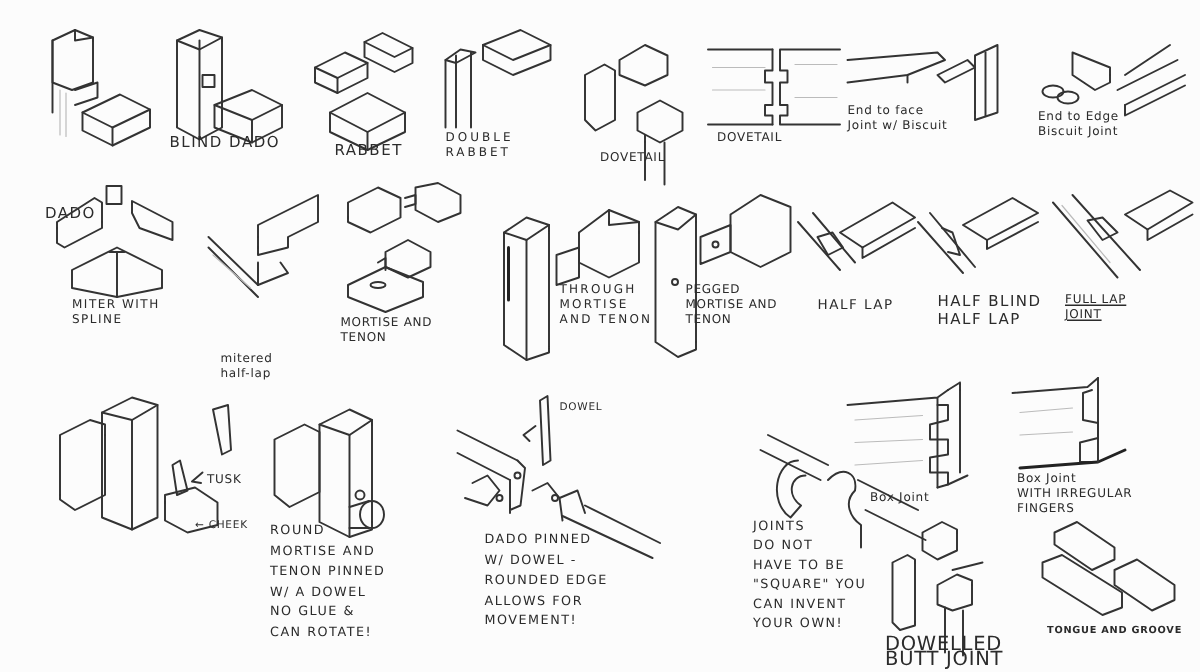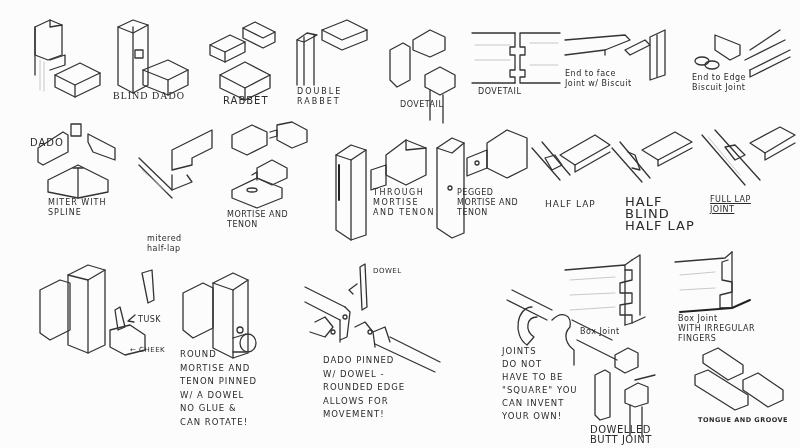--- a/index.html
+++ b/index.html
@@ -38,21 +38,21 @@
   <div class="joint" style="left:113px;top:15px;width:90px;height:100px;">
     <svg width="90" height="80">
       <path d="M5,12 L20,5 L35,10 L35,70 L20,78 L5,70 Z"></path>
         <path d="M20,12 L20,78"></path>
         <path d="M5,12 L20,18 L35,10"></path>
       <rect x="22" y="35" width="8" height="8"></rect>
       <path d="M30,55 L55,45 L75,55 L75,70 L55,80 L30,70 Z"></path>
         <path d="M30,55 L55,65 L75,55"></path>
         <path d="M55,65 L55,80"></path>
     </svg>
-    <div class="lbl" style="left:0;top:75px;font-family:Liberation Serif, serif;">BLIND DADO</div>
+    <div class="lbl" style="left:0;top:75px;">BLIND DADO</div>
   </div>
 
   <div class="joint" style="left:205px;top:20px;width:80px;height:95px;">
     <svg width="80" height="75">
       <path d="M5,25 L25,15 L40,22 L40,32 L20,42 L5,35 Z"></path>
         <path d="M5,25 L20,32 L40,22"></path>
         <path d="M20,32 L20,42"></path>
       <path d="M38,8 L50,2 L70,12 L70,22 L58,28 L38,18 Z"></path>
         <path d="M38,8 L58,18 L70,12"></path>
       <path d="M15,55 L40,42 L65,55 L65,68 L40,80 L15,68 Z"></path>
@@ -195,21 +195,21 @@
     <div class="lbl" style="left:15px;top:68px;font-size:9px;">HALF LAP</div>
   </div>
 
   <div class="joint" style="left:610px;top:130px;width:85px;height:95px;">
     <svg width="85" height="70">
       <path d="M2,18 L32,52 M10,12 L40,48"></path>
         <path d="M18,22 L25,25 L30,40 L22,38"></path>
       <path d="M32,20 L65,2 L82,12 L48,30 Z"></path>
         <path d="M48,30 L48,36 L82,18"></path>
     </svg>
-    <div class="lbl" style="left:15px;top:66px;font-size:13px;">HALF BLIND
+    <div class="lbl" style="left:15px;top:66px;font-size:10px;">HALF BLIND
 HALF LAP</div>
   </div>
 
   <div class="joint" style="left:700px;top:125px;width:95px;height:90px;">
     <svg width="95" height="80">
       <path d="M2,10 L45,60 M15,5 L60,55"></path>
         <path d="M25,22 L35,20 L45,30 L35,35 Z"></path>
       <path d="M50,18 L80,2 L95,10 L65,28 Z"></path>
         <path d="M65,28 L65,35 L95,18"></path>
       <path class="shade" d="M8,12 L40,50"></path>
@@ -310,21 +310,21 @@
 FINGERS</div>
   </div>
 
   <div class="joint" style="left:590px;top:345px;width:100px;height:100px;">
     <svg width="100" height="75">
       <path d="M25,10 L38,3 L48,8 L48,22 L35,28 L25,22 Z"></path>
       <path d="M5,30 L15,25 L20,28 L20,72 L10,75 L5,70 Z"></path>
       <path d="M35,45 L48,38 L58,42 L58,58 L45,62 L35,58 Z"></path>
       <path d="M45,35 L65,30 M40,60 L40,90 M52,62 L52,92"></path>
     </svg>
-    <div class="lbl sm" style="left:0;top:80px;text-transform:uppercase;font-size:10px;">DOWELLED
+    <div class="lbl sm" style="left:0;top:80px;text-transform:uppercase;font-size:13px;">DOWELLED
 BUTT JOINT</div>
   </div>
 
   <div class="joint" style="left:693px;top:345px;width:107px;height:100px;font-weight:bold;">
     <svg width="107" height="75">
       <path d="M10,10 L25,3 L50,20 L50,28 L35,35 L10,18 Z"></path>
       <path d="M2,30 L15,25 L55,50 L55,60 L42,65 L2,40 Z"></path>
       <path d="M50,35 L65,28 L90,45 L90,55 L75,62 L50,45 Z"></path>
     </svg>
     <div class="lbl sm" style="left:5px;top:70px;text-transform:uppercase;font-size:6.5px;">TONGUE AND GROOVE</div>

